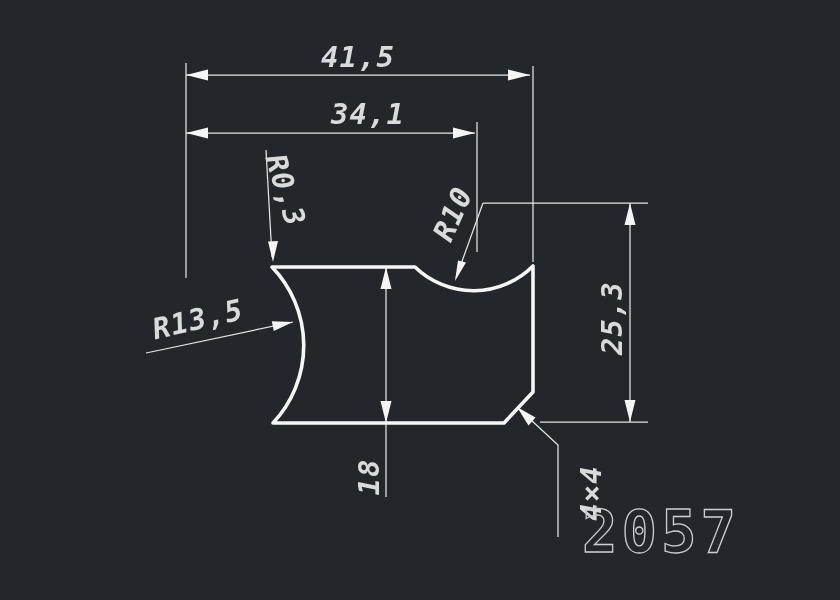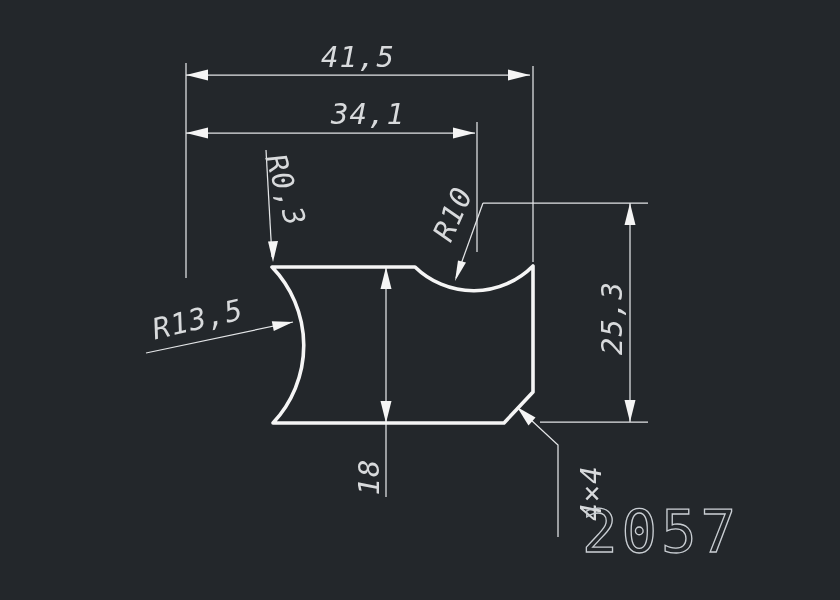--- a/index.html
+++ b/index.html
@@ -4,21 +4,21 @@
 <style>
   :root{
     --bg:#23272b;
     --line:#f5f5f5;
     --thin:#e3e5e7;
     --dimtext:#d8dadc;
     --outline-text:#c9ced3;
   }
   html,body{margin:0;padding:0;background:var(--bg);}
   body{width:840px;height:600px;overflow:hidden;}
-  .stage{position:relative;width:840px;height:456px;background:var(--bg);}
+  .stage{position:relative;width:840px;height:456px;background:var(--bg);font-weight:bold;}
   .stage svg{position:absolute;left:0;top:0;}
   .profile-path{fill:none;stroke:var(--line);stroke-width:3.6;stroke-linejoin:round;stroke-linecap:round;}
   .thinline{stroke:var(--thin);stroke-width:1.25;fill:none;stroke-linecap:butt;}
   .arrow{fill:var(--line);stroke:none;}
   .dim-text{
     font-family:"DejaVu Sans Mono","Liberation Mono",monospace;
     font-style:italic;
     font-size:29px;
     fill:var(--dimtext);
     letter-spacing:1px;

